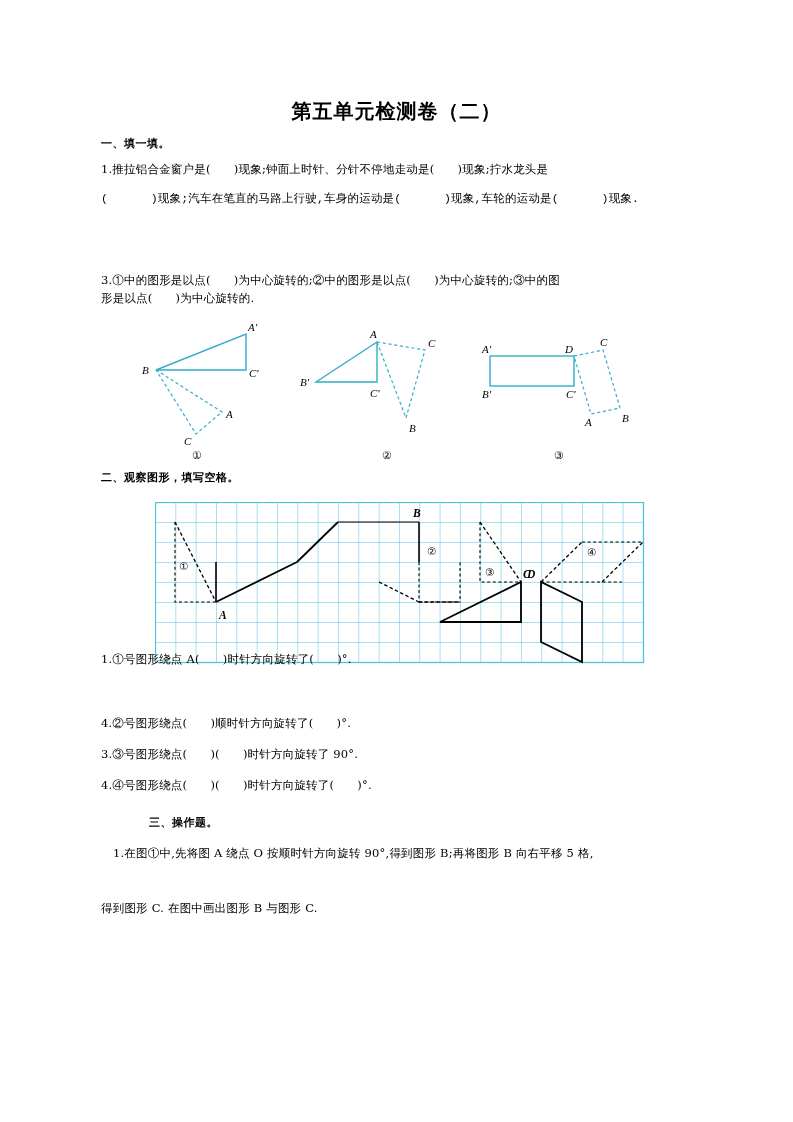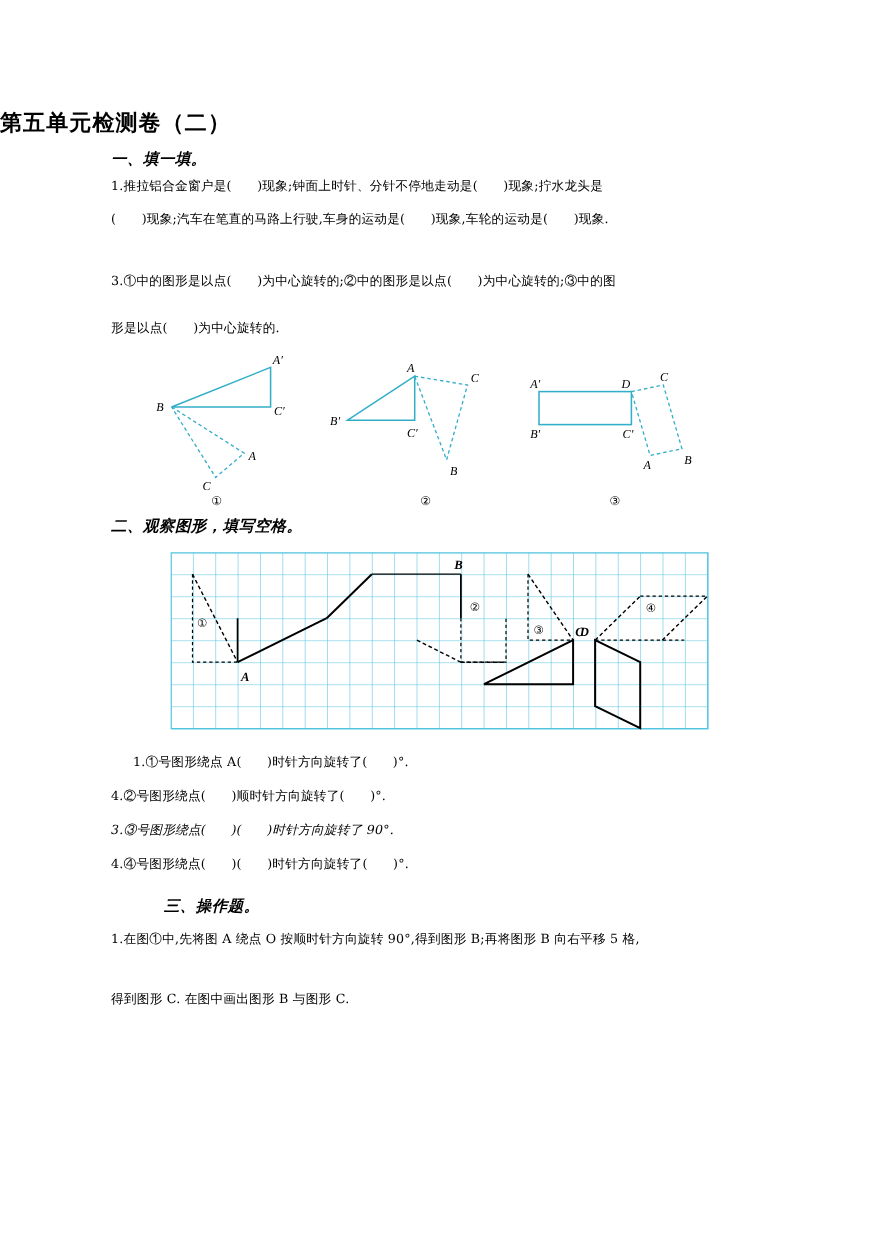--- a/index.html
+++ b/index.html
@@ -22,36 +22,35 @@
     width: 793px;
     height: 1122px;
   }
 
   
   .doc-title {
     position: absolute;
     left: 0;
     top: 98px;
     width: 793px;
-    text-align: left;
+    text-align: center;
     font-size: 20px;
     font-weight: bold;
     letter-spacing: 1px;
     font-family: "DejaVu Serif", "Liberation Serif", serif;
   }
 
   
   .section-head {
     position: absolute;
     left: 101px;
-    font-size: 14px;
+    font-size: 11px;
     font-weight: bold;
     letter-spacing: 0.5px;
     font-family: "DejaVu Sans", "Liberation Sans", sans-serif;
-    font-style: italic;
   }
 
   
   .q-line {
     position: absolute;
     left: 101px;
     font-size: 11.5px;
     line-height: 14px;
     white-space: pre;
     letter-spacing: 0.2px;
@@ -101,24 +100,24 @@
 </head>
 <body>
 
 <div class="page">
 
   <div class="doc-title">第五单元检测卷（二）</div>
 
   <div class="section-head" style="top:136px;">一、填一填。</div>
 
   <div class="q-line" style="top:162px;text-align:center;">1.推拉铝合金窗户是(      )现象;钟面上时针、分针不停地走动是(      )现象;拧水龙头是</div>
-  <div class="q-line" style="top:192px;">(      )现象;汽车在笔直的马路上行驶,车身的运动是(      )现象,车轮的运动是(      )现象.</div>
-
-
-  <div class="q-line" style="top:248px;">3.①中的图形是以点(      )为中心旋转的;②中的图形是以点(      )为中心旋转的;③中的图</div>
+  <div class="q-line" style="top:192px;font-family:Liberation Mono, monospace;">(      )现象;汽车在笔直的马路上行驶,车身的运动是(      )现象,车轮的运动是(      )现象.</div>
+
+
+  <div class="q-line" style="top:273px;">3.①中的图形是以点(      )为中心旋转的;②中的图形是以点(      )为中心旋转的;③中的图</div>
   <div class="q-line" style="top:291px;">形是以点(      )为中心旋转的.</div>
 
   <div class="fig-row1">
     <svg width="560" height="150" viewBox="0 0 560 150" xmlns="http://www.w3.org/2000/svg">
 
       <g>
 
         <polygon points="26,58 116,22 116,58" fill="none" stroke="#33aec9" stroke-width="1.4"></polygon>
 
         <polygon points="26,58 92,100 66,122" fill="none" stroke="#33aec9" stroke-width="1.2" stroke-dasharray="3.2,2.6"></polygon>
@@ -208,23 +207,23 @@
         <path d="M 427 40 L 488 40" fill="none" stroke="#000" stroke-width="1.1" stroke-dasharray="3,2.6"></path>
         <path d="M 447 80 L 488 40" fill="none" stroke="#000" stroke-width="1.3" stroke-dasharray="3.5,2.4"></path>
 
         <path d="M 386 80 L 386 140 L 427 160 L 427 100 Z" fill="none" stroke="#000" stroke-width="1.8"></path>
         <text class="lbl" x="372" y="76">D</text>
         <text class="circ-num" x="432" y="54">④</text>
       </g>
     </svg>
   </div>
 
-  <div class="q-line" style="top:685px;margin-left:20px;">1.①号图形绕点 A(      )时针方向旋转了(      )°.</div>
+  <div class="q-line" style="top:652px;">1.①号图形绕点 A(      )时针方向旋转了(      )°.</div>
   <div class="q-line" style="top:716px;">4.②号图形绕点(      )顺时针方向旋转了(      )°.</div>
-  <div class="q-line" style="top:747px;font-style:italic;">3.③号图形绕点(      )(      )时针方向旋转了 90°.</div>
+  <div class="q-line" style="top:747px;">3.③号图形绕点(      )(      )时针方向旋转了 90°.</div>
   <div class="q-line" style="top:778px;">4.④号图形绕点(      )(      )时针方向旋转了(      )°.</div>
 
   <div class="section-head" style="top:815px;margin-left:48px;">三、操作题。</div>
 
-  <div class="q-line" style="top:846px;">1.在图①中,先将图 A 绕点 O 按顺时针方向旋转 90°,得到图形 B;再将图形 B 向右平移 5 格,</div>
+  <div class="q-line" style="top:846px;margin-left:12px;">1.在图①中,先将图 A 绕点 O 按顺时针方向旋转 90°,得到图形 B;再将图形 B 向右平移 5 格,</div>
   <div class="q-line" style="top:877px;margin-top:24px;">得到图形 C. 在图中画出图形 B 与图形 C.</div>
 
 </div>
 
 </body></html>

